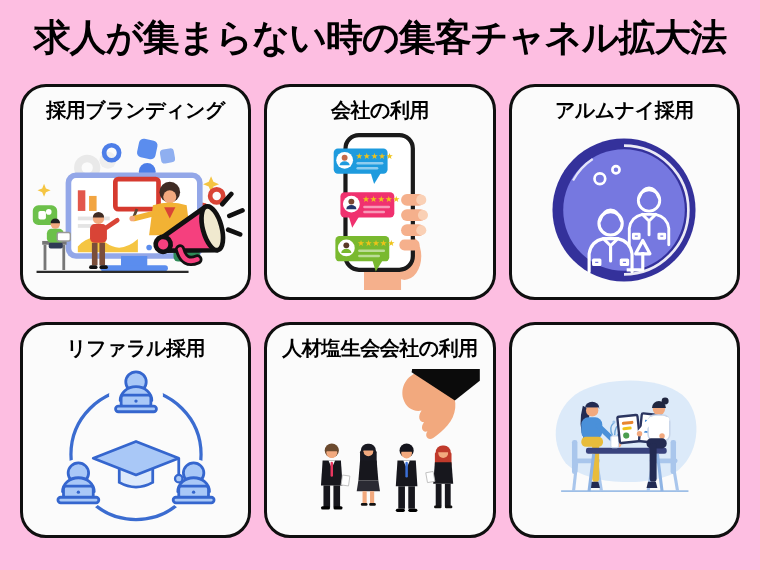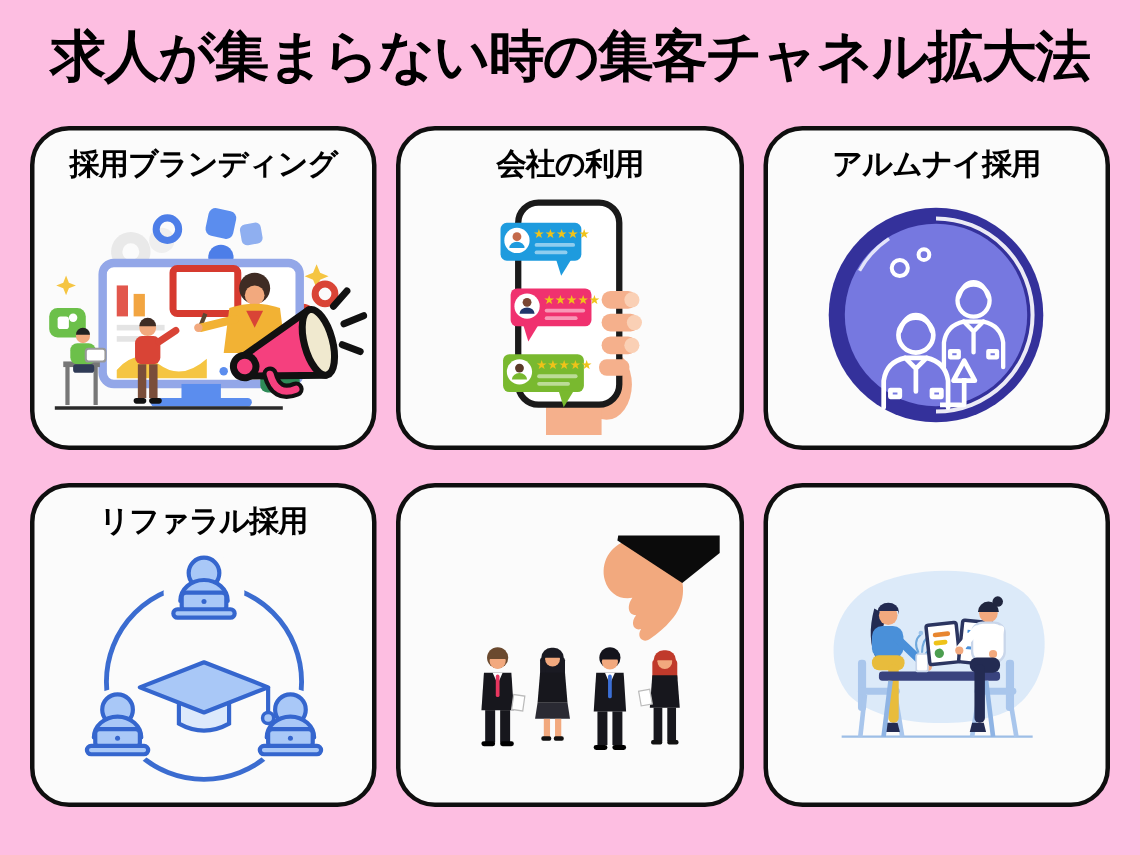--- a/index.html
+++ b/index.html
@@ -206,20 +206,21 @@
           <path d="M77,104 V122 Q95,132 113,122 V104" fill="#DCE9FB" stroke="#3566CE" stroke-width="3"></path>
           <path d="M95,78 L141,96 L95,114 L49,96 Z" fill="#A9C8F7" stroke="#3566CE" stroke-width="3" stroke-linejoin="round"></path>
           <path d="M141,96 V114" stroke="#3566CE" stroke-width="3"></path>
           <circle cx="141" cy="118" r="4" fill="#A9C8F7" stroke="#3566CE" stroke-width="2.5"></circle>
         </g>
       </svg>
     </div>
   </div>
 
   <div class="card">
+    <div class="card-title">人材塩生会会社の利用</div>
     <div class="illus">
       <svg width="206" height="158" viewBox="0 0 220 190">
         <g transform="translate(6,-16)">
           <path d="M150,20 C136,24 128,38 132,52 C135,62 144,68 154,66 C149,73 151,80 157,80 C152,86 155,93 161,91 C157,97 162,103 168,99 C174,95 180,90 185,84 C196,72 198,54 189,42 C180,30 164,22 150,20 Z" fill="#F2A97E"></path>
           <polygon points="146,-4 224,-4 224,30 194,54 142,20" fill="#0B0B0B"></polygon>
         </g>
         <g transform="translate(52,162)">
           <circle cx="0" cy="-64" r="8.5" fill="#6B4A2F"></circle>
             <circle cx="0" cy="-61.5" r="6.5" fill="#F2A97E"></circle>
           <path d="M-8,-63 a8,8 0 0 1 16,0 Z" fill="#6B4A2F"></path>

